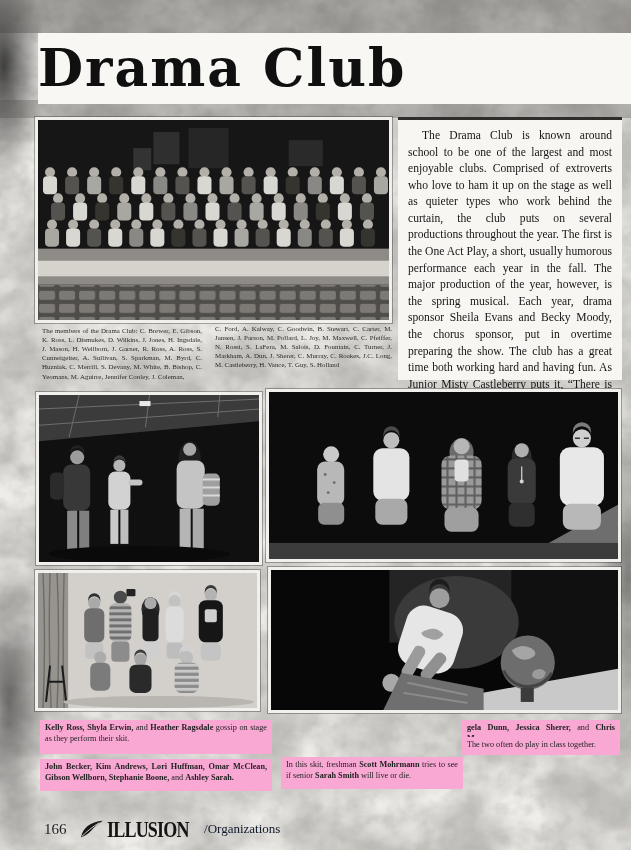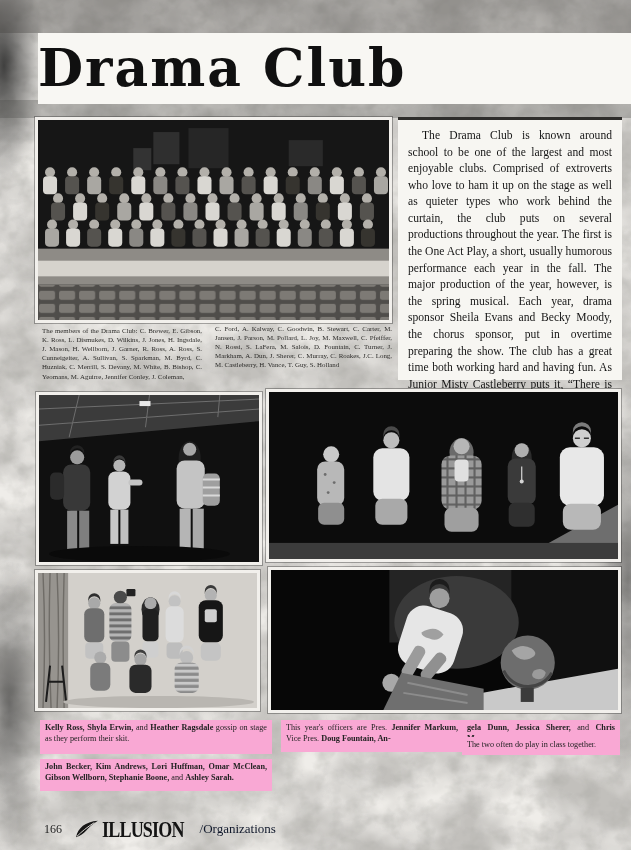--- a/index.html
+++ b/index.html
@@ -33,21 +33,21 @@
        color:#222;text-align:justify;overflow:hidden;}
   .cap .b{font-weight:bold;}
   .cap-kelly{left:40px;top:720px;width:232px;height:34px;}
   .cap-john{left:40px;top:759px;width:232px;height:32px;}
   .cap-off{left:281px;top:720px;width:182px;height:32px;}
   .cap-skit{left:281px;top:757px;width:182px;height:32px;}
   .cap-gela{left:462px;top:720px;width:158px;height:30px;}
   .cap-two{left:462px;top:737px;width:158px;height:18px;}
   
   .footer{left:44px;top:813px;width:420px;height:32px;display:flex;align-items:center;gap:4px;}
-  .pgnum{font-size:12px;color:#1d1d1d;margin-right:8px;}
+  .pgnum{font-size:15px;color:#1d1d1d;margin-right:8px;}
   .quill{width:26px;height:20px;margin-right:-2px;}
   .bookname{font-family:"Liberation Serif",serif;font-weight:700;font-size:22px;letter-spacing:-1px;
             display:inline-block;transform:scale(.82,1.08);transform-origin:left center;color:#141414;}
   .section{font-size:13px;color:#0f172a;margin-left:-6px;}
   .c1{color:#d9d7d2}.c2{color:#a9a7a2}.c3{color:#8a8884}.c4{color:#55534f}.c5{color:#36342f}
 </style>
 </head>
 <body>
 
 <div class="page">
@@ -329,21 +329,21 @@
       <g>
         <circle cx="120" cy="112" r="9" fill="#a8a8a8"></circle>
         <polygon points="130,102 212,118 212,139 112,139" fill="#6f6f6f"></polygon>
         <path d="M136 112 l60 12 M132 122 l64 10" stroke="#8c8c8c" stroke-width="2"></path>
       </g>
     </svg>
   </div>
 
   <div class="layer cap cap-kelly"><span class="b">Kelly Ross, Shyla Erwin,</span><span> and </span><span class="b">Heather Ragsdale</span><span> gossip on stage as they perform their skit.</span></div>
   <div class="layer cap cap-john"><span class="b">John Becker, Kim Andrews, Lori Huffman, Omar McClean, Gibson Wellborn, Stephanie Boone,</span><span> and </span><span class="b">Ashley Sarah.</span></div>
-  <div class="layer cap cap-off"><span>This year's officers are Pres. </span><span class="b">Jennifer Markum,</span><span> Vice Pres. </span><span class="b">Doug Fountain, An-</span></div>
+  <div class="layer cap cap-skit"><span>In this skit, freshman </span><span class="b">Scott Mohrmann</span><span> tries to see if senior </span><span class="b">Sarah Smith</span><span> will live or die.</span></div>
   <div class="layer cap cap-gela"><span class="b">gela Dunn, Jessica Sherer,</span><span> and </span><span class="b">Chris Murray.</span></div>
   <div class="layer cap cap-two"><span>The two often do play in class together.</span></div>
 
   <div class="layer footer">
     <span class="pgnum">166</span>
     <svg class="quill" viewBox="0 0 28 22">
       <path d="M2 20 C4 10 12 3 26 2 C20 6 16 9 13 13 C10 16 7 19 2 20 Z" fill="#161616"></path>
       <path d="M3 19 C8 14 14 9 22 4" stroke="#e9e7e2" stroke-width="1" fill="none"></path>
     </svg>
     <span class="bookname">ILLUSION</span>

